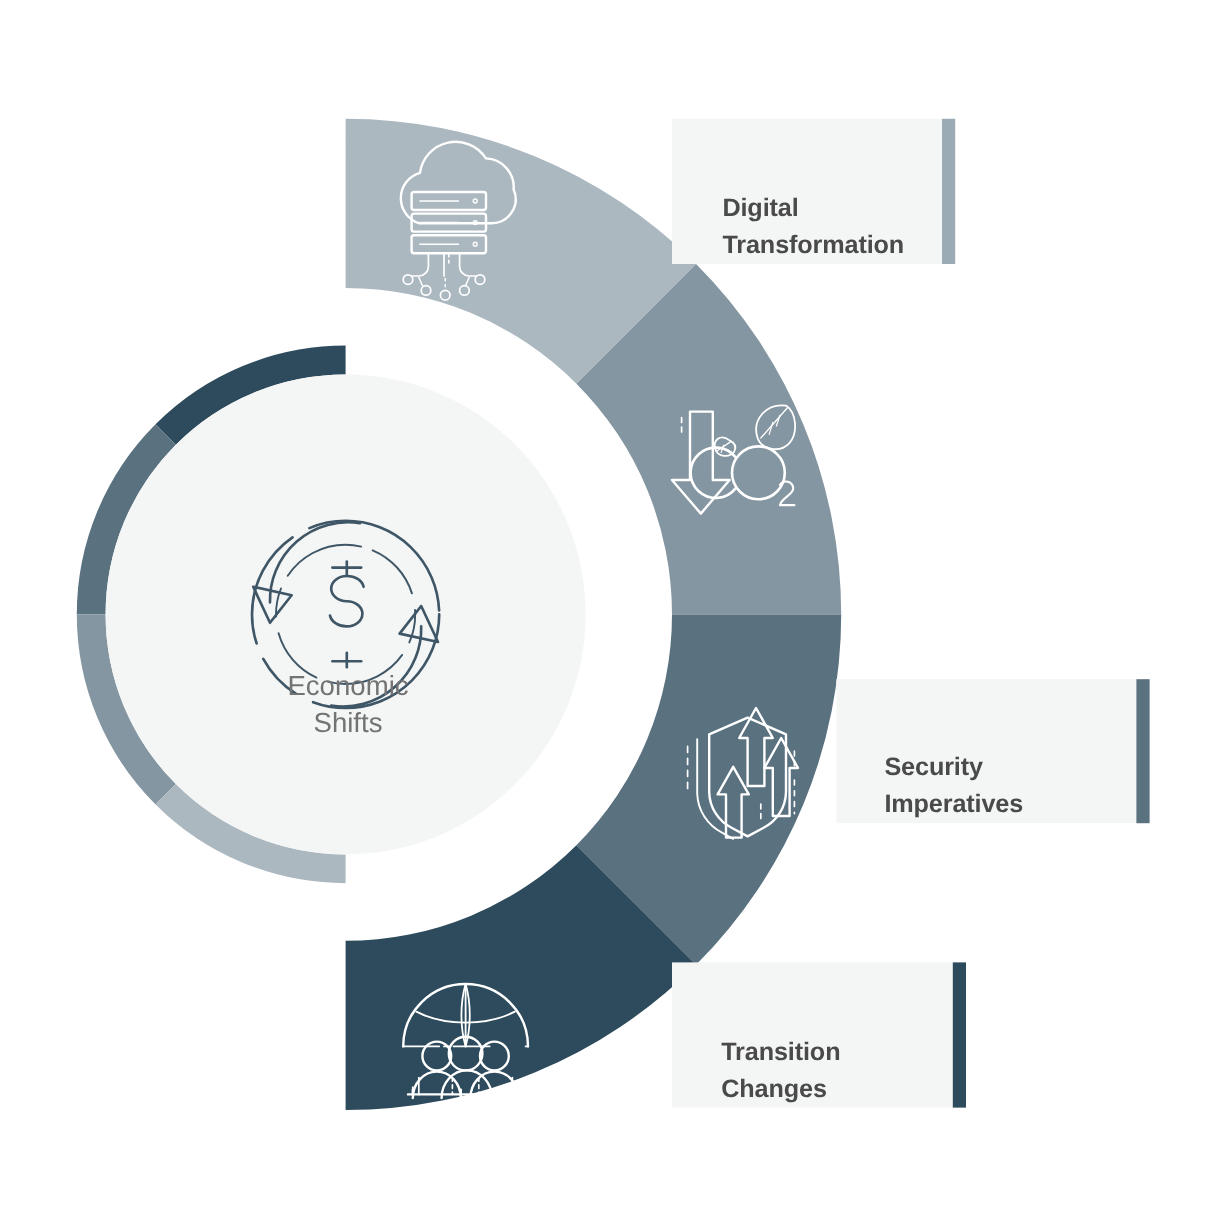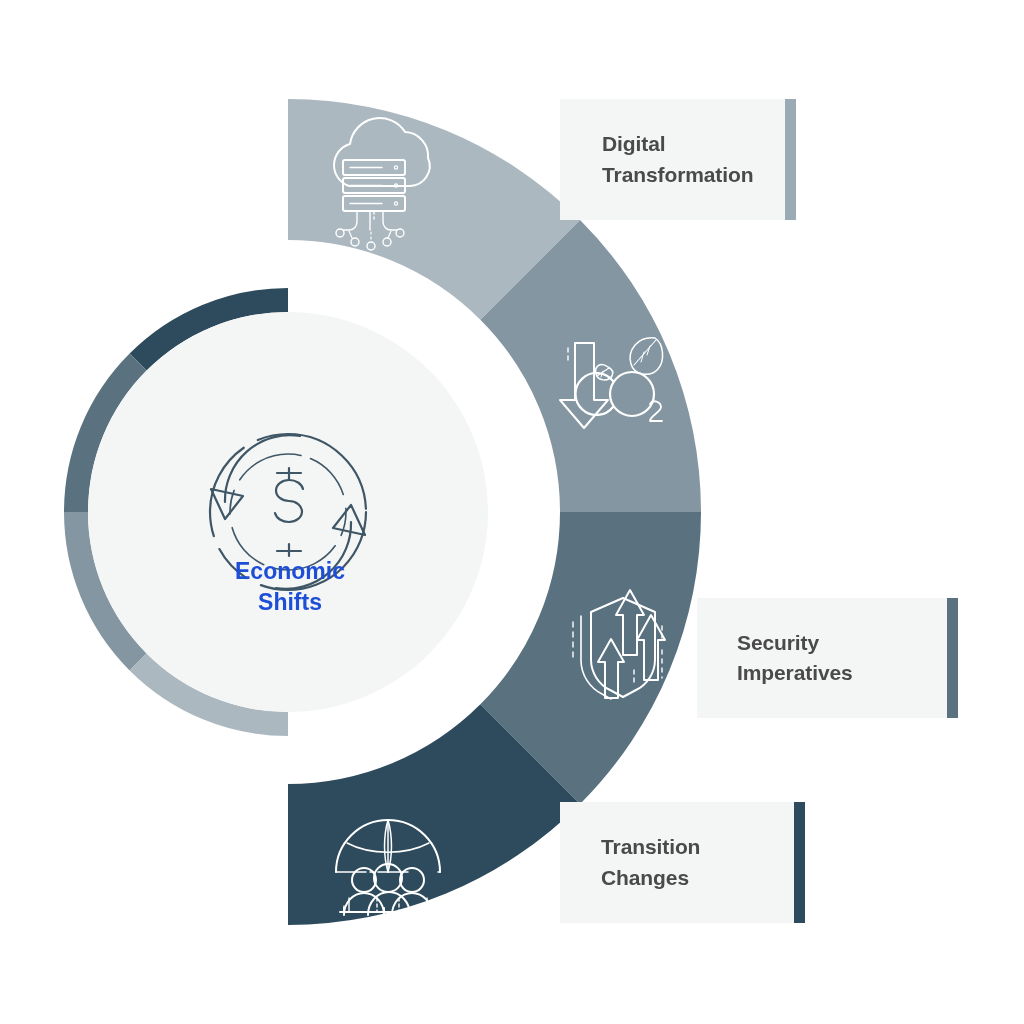--- a/index.html
+++ b/index.html
@@ -23,21 +23,21 @@
     top: 0;
     width: 1024px;
     height: 1024px;
   }
 
   
   .label-card {
     position: absolute;
     background: #f4f5f5;
     display: flex;
-    align-items: center;
+    align-items: flex-end;
     box-sizing: border-box;
   }
   .label-card .card-text {
     font-size: 21px;
     font-weight: bold;
     color: #4a4a4a;
     line-height: 1.45;
     letter-spacing: -0.1px;
     white-space: pre-line;
   }
@@ -66,21 +66,21 @@
     width: 261px;
     height: 120px;
     padding-left: 40px;
     padding-right: 22px;
   }
   #card-green-transition .accent-bar { right: 0; background: #8496a1; }
 
   
   #card-security-imperatives {
     left: 697px;
-    top: 598px;
+    top: 566px;
     width: 261px;
     height: 120px;
     padding-left: 40px;
     padding-right: 34px;
   }
   #card-security-imperatives .accent-bar { right: 0; background: #5a7180; }
 
   
   #card-demographic-changes {
     left: 560px;
@@ -93,22 +93,22 @@
   #card-demographic-changes .accent-bar { right: 0; background: #2d4b5c; }
 
   
   #hub-label {
     position: absolute;
     left: 140px;
     top: 556px;
     width: 300px;
     text-align: center;
     font-size: 23px;
-    font-weight: bold;
-    color: #1d4ed8;
+    font-weight: normal;
+    color: #737373;
     line-height: 1.33;
     white-space: pre-line;
     pointer-events: none;
   }
 </style>
 </head>
 <body>
 
 <div id="stage">
 

